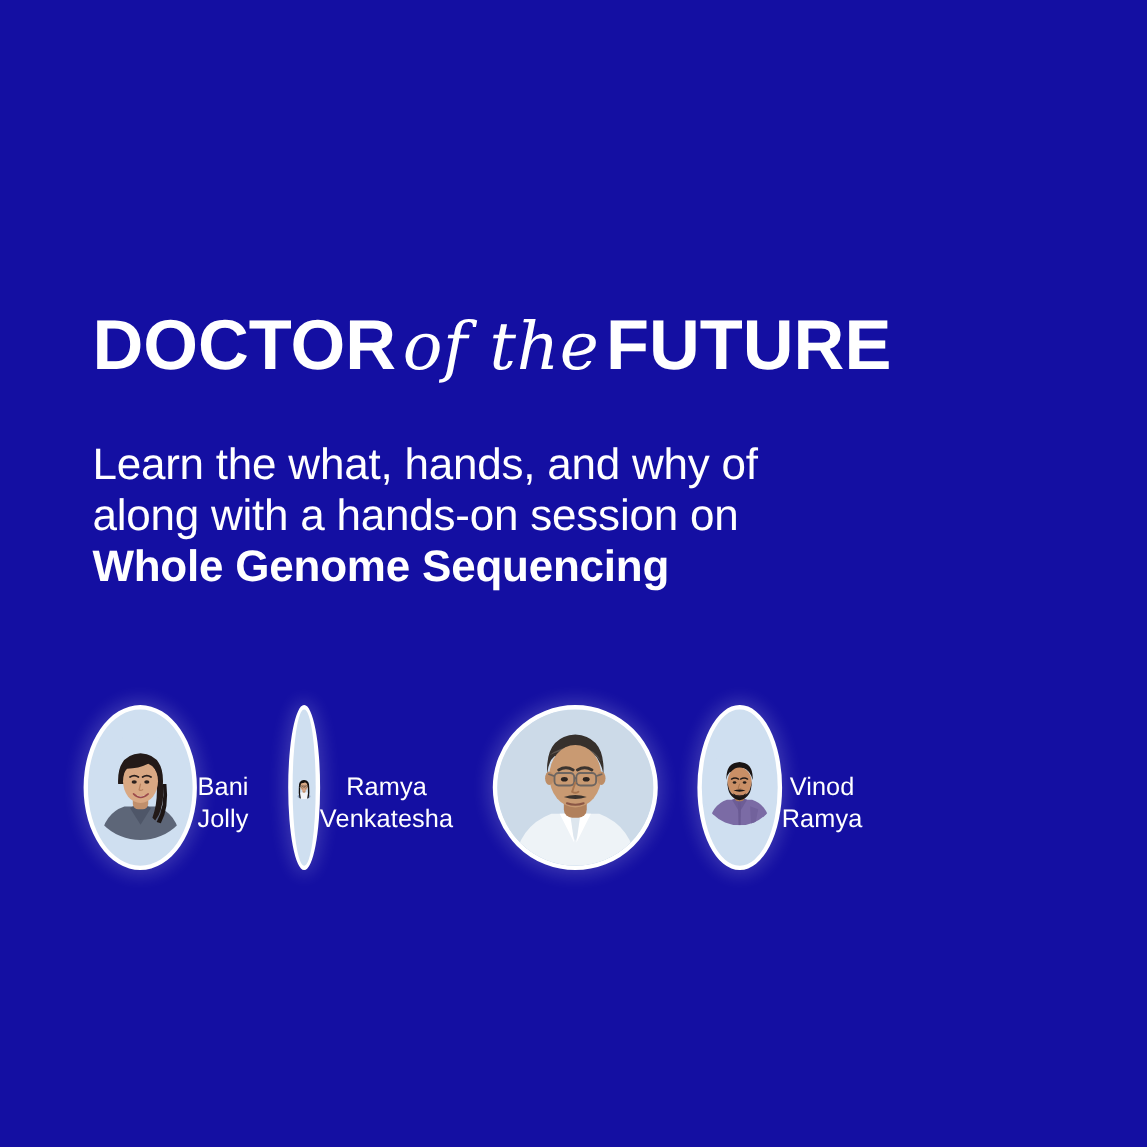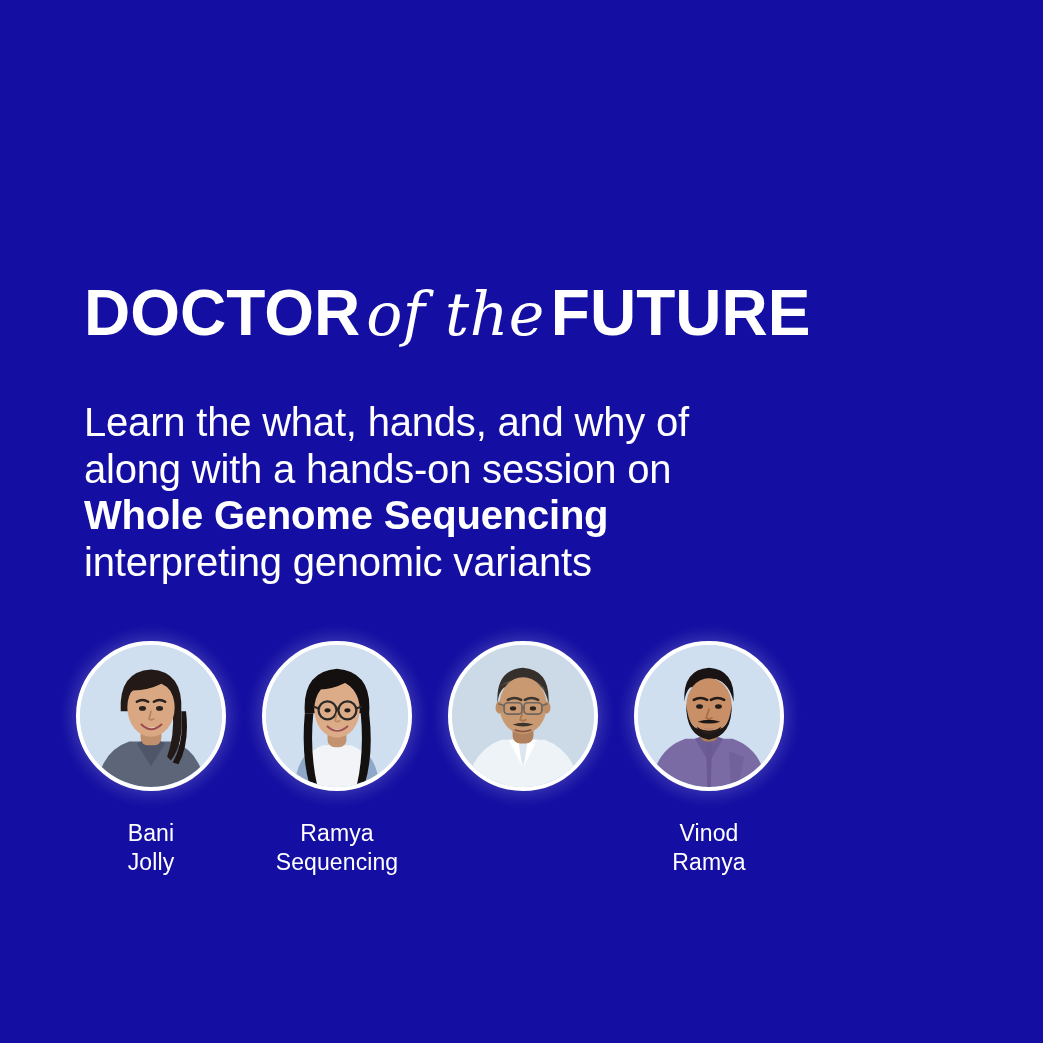--- a/index.html
+++ b/index.html
@@ -72,21 +72,21 @@
     top: 641px;
     width: 710px;
     display: flex;
     flex-direction: row;
     align-items: flex-start;
   }
   .speaker {
     width: 150px;
     margin-right: 36px;
     display: flex;
-    flex-direction: column;
+    flex-direction: row;
     align-items: center;
     justify-content: center;
   }
   .speaker:last-child { margin-right: 0; }
 
   .avatar {
     position: relative;
     width: 150px;
     height: 150px;
     border-radius: 50%;
@@ -115,21 +115,20 @@
 <div id="poster" style="background: rgb(20, 15, 162);">
 
   <div class="title-block">
     <div class="title-line"><span class="title-strong">DOCTOR</span><span class="title-script">of the</span><span class="title-strong">FUTURE</span></div>
   </div>
 
   <div class="subtitle-block">
     <div class="subtitle-line">Learn the what, hands, and why of</div>
     <div class="subtitle-line">along with a hands-on session on</div>
     <div class="subtitle-line bold">Whole Genome Sequencing</div>
-    <div class="subtitle-line">interpreting genomic variants</div>
   </div>
 
   <div class="speakers">
 
     <div class="speaker">
       <div class="avatar">
         <svg viewBox="0 0 150 150">
           <defs>
             <clipPath id="c1">
                 <circle cx="75" cy="75" r="75"></circle>
@@ -204,21 +203,21 @@
 
             <path d="M75 72 L73 80 Q75 82 78 80" stroke="#bb8962" stroke-width="1.7" fill="none" stroke-linecap="round"></path>
 
             <path d="M66 87 Q75 94 85 87 Q75 91 66 87 Z" fill="#ffffff"></path>
             <path d="M65 86 Q75 95 86 86" stroke="#a05050" stroke-width="2.1" fill="none" stroke-linecap="round"></path>
           </g>
         </svg>
       </div>
       <div class="speaker-name">
         <span>Ramya</span><br>
-        <span>Sequencing</span>
+        <span>Venkatesha</span>
       </div>
     </div>
 
     <div class="speaker">
       <div class="avatar">
         <svg viewBox="0 0 150 150">
           <defs>
             <clipPath id="c3">
                 <circle cx="75" cy="75" r="75"></circle>
               </clipPath>

